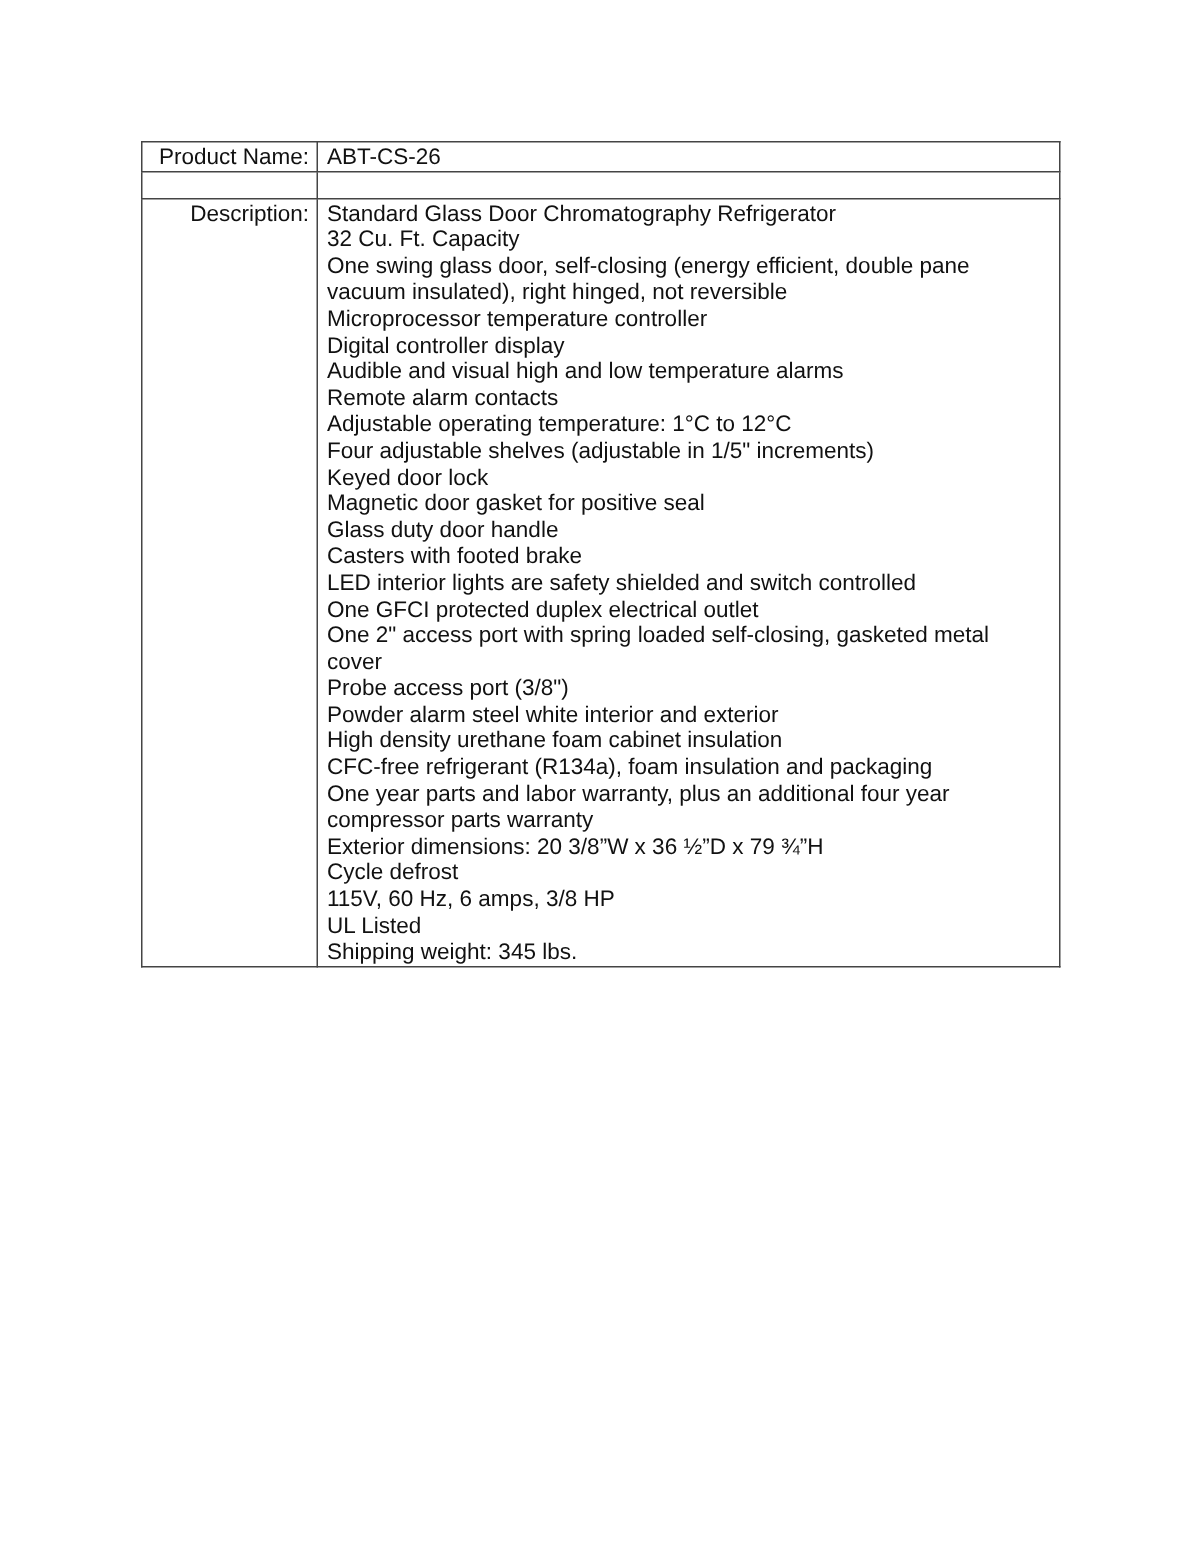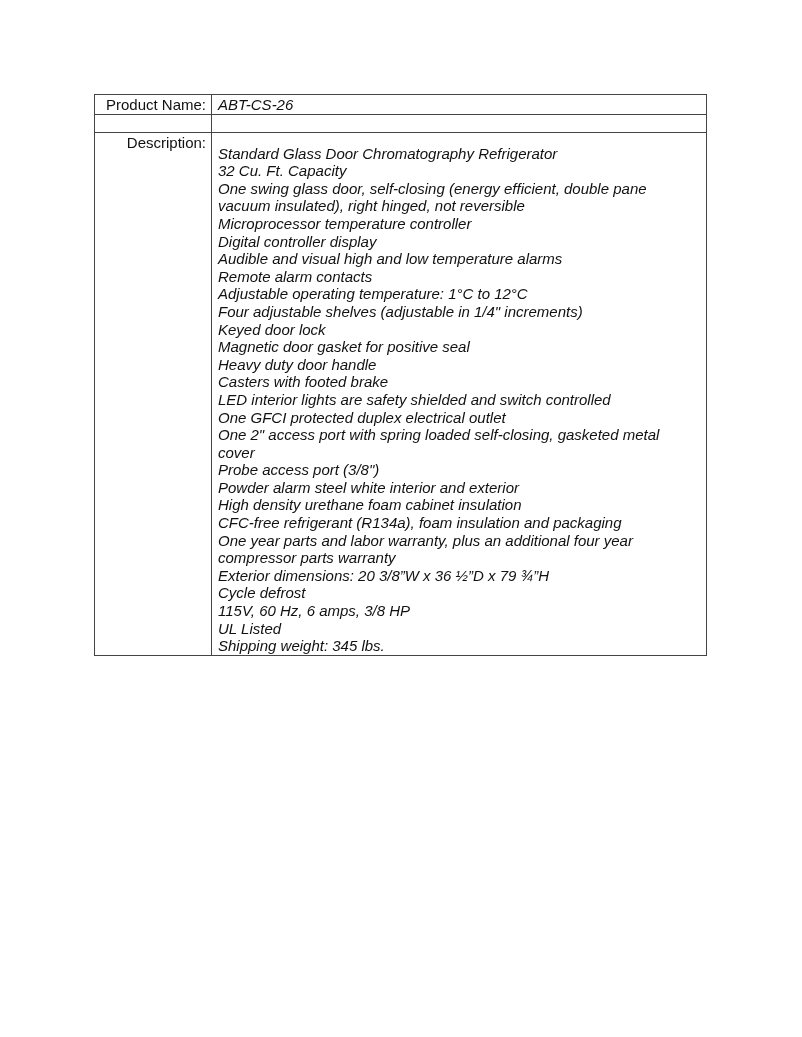--- a/index.html
+++ b/index.html
@@ -4,24 +4,24 @@
 <style>
   html, body { margin: 0; padding: 0; background: #ffffff; }
   body { width: 802px; height: 1037px; position: relative; overflow: hidden;
          font-family: "Liberation Sans", sans-serif; color: #111; }
   .spec-table {
     position: absolute; left: 94px; top: 94px; width: 613px;
     border-collapse: collapse; font-size: 15px; line-height: 17.6px;
   }
   .spec-table td { border: 1px solid #444; vertical-align: top; padding: 0 6px; }
   .spec-table td.label { width: 111px; text-align: right; padding: 1px 5px 0 0; }
-  .spec-table td.value { padding: 1px 6px 0 6px; font-style: italic; }
+  .spec-table td.value { padding: 1px 6px 0 6px; }
   .row-name td { height: 17px; }
   .row-empty td { height: 16px; }
-  .row-desc td.value { padding-top: 12px; padding-bottom: 0; }
+  .row-desc td.value { padding-top: 1px; padding-bottom: 0; }
   .desc-line { display: block; }
 </style>
 </head>
 <body>
 
 <table class="spec-table">
   <tbody>
       <tr class="row-name">
     <td class="label">Product Name:</td>
     <td class="value">ABT-CS-26</td>
@@ -34,24 +34,24 @@
     <td class="label">Description:</td>
     <td class="value">
       <span class="desc-line">Standard Glass Door Chromatography Refrigerator</span>
       <span class="desc-line">32 Cu. Ft. Capacity</span>
       <span class="desc-line">One swing glass door, self-closing (energy efficient, double pane vacuum insulated), right hinged, not reversible</span>
       <span class="desc-line">Microprocessor temperature controller</span>
       <span class="desc-line">Digital controller display</span>
       <span class="desc-line">Audible and visual high and low temperature alarms</span>
       <span class="desc-line">Remote alarm contacts</span>
       <span class="desc-line">Adjustable operating temperature: 1°C to 12°C</span>
-      <span class="desc-line">Four adjustable shelves (adjustable in 1/4" increments)</span>
+      <span class="desc-line">Four adjustable shelves (adjustable in 1/5" increments)</span>
       <span class="desc-line">Keyed door lock</span>
       <span class="desc-line">Magnetic door gasket for positive seal</span>
-      <span class="desc-line">Heavy duty door handle</span>
+      <span class="desc-line">Glass duty door handle</span>
       <span class="desc-line">Casters with footed brake</span>
       <span class="desc-line">LED interior lights are safety shielded and switch controlled</span>
       <span class="desc-line">One GFCI protected duplex electrical outlet</span>
       <span class="desc-line">One 2" access port with spring loaded self-closing, gasketed metal cover</span>
       <span class="desc-line">Probe access port (3/8")</span>
       <span class="desc-line">Powder alarm steel white interior and exterior</span>
       <span class="desc-line">High density urethane foam cabinet insulation</span>
       <span class="desc-line">CFC-free refrigerant (R134a), foam insulation and packaging</span>
       <span class="desc-line">One year parts and labor warranty, plus an additional four year compressor parts warranty</span>
       <span class="desc-line">Exterior dimensions: 20 3/8”W x 36 ½”D x 79 ¾”H</span>

